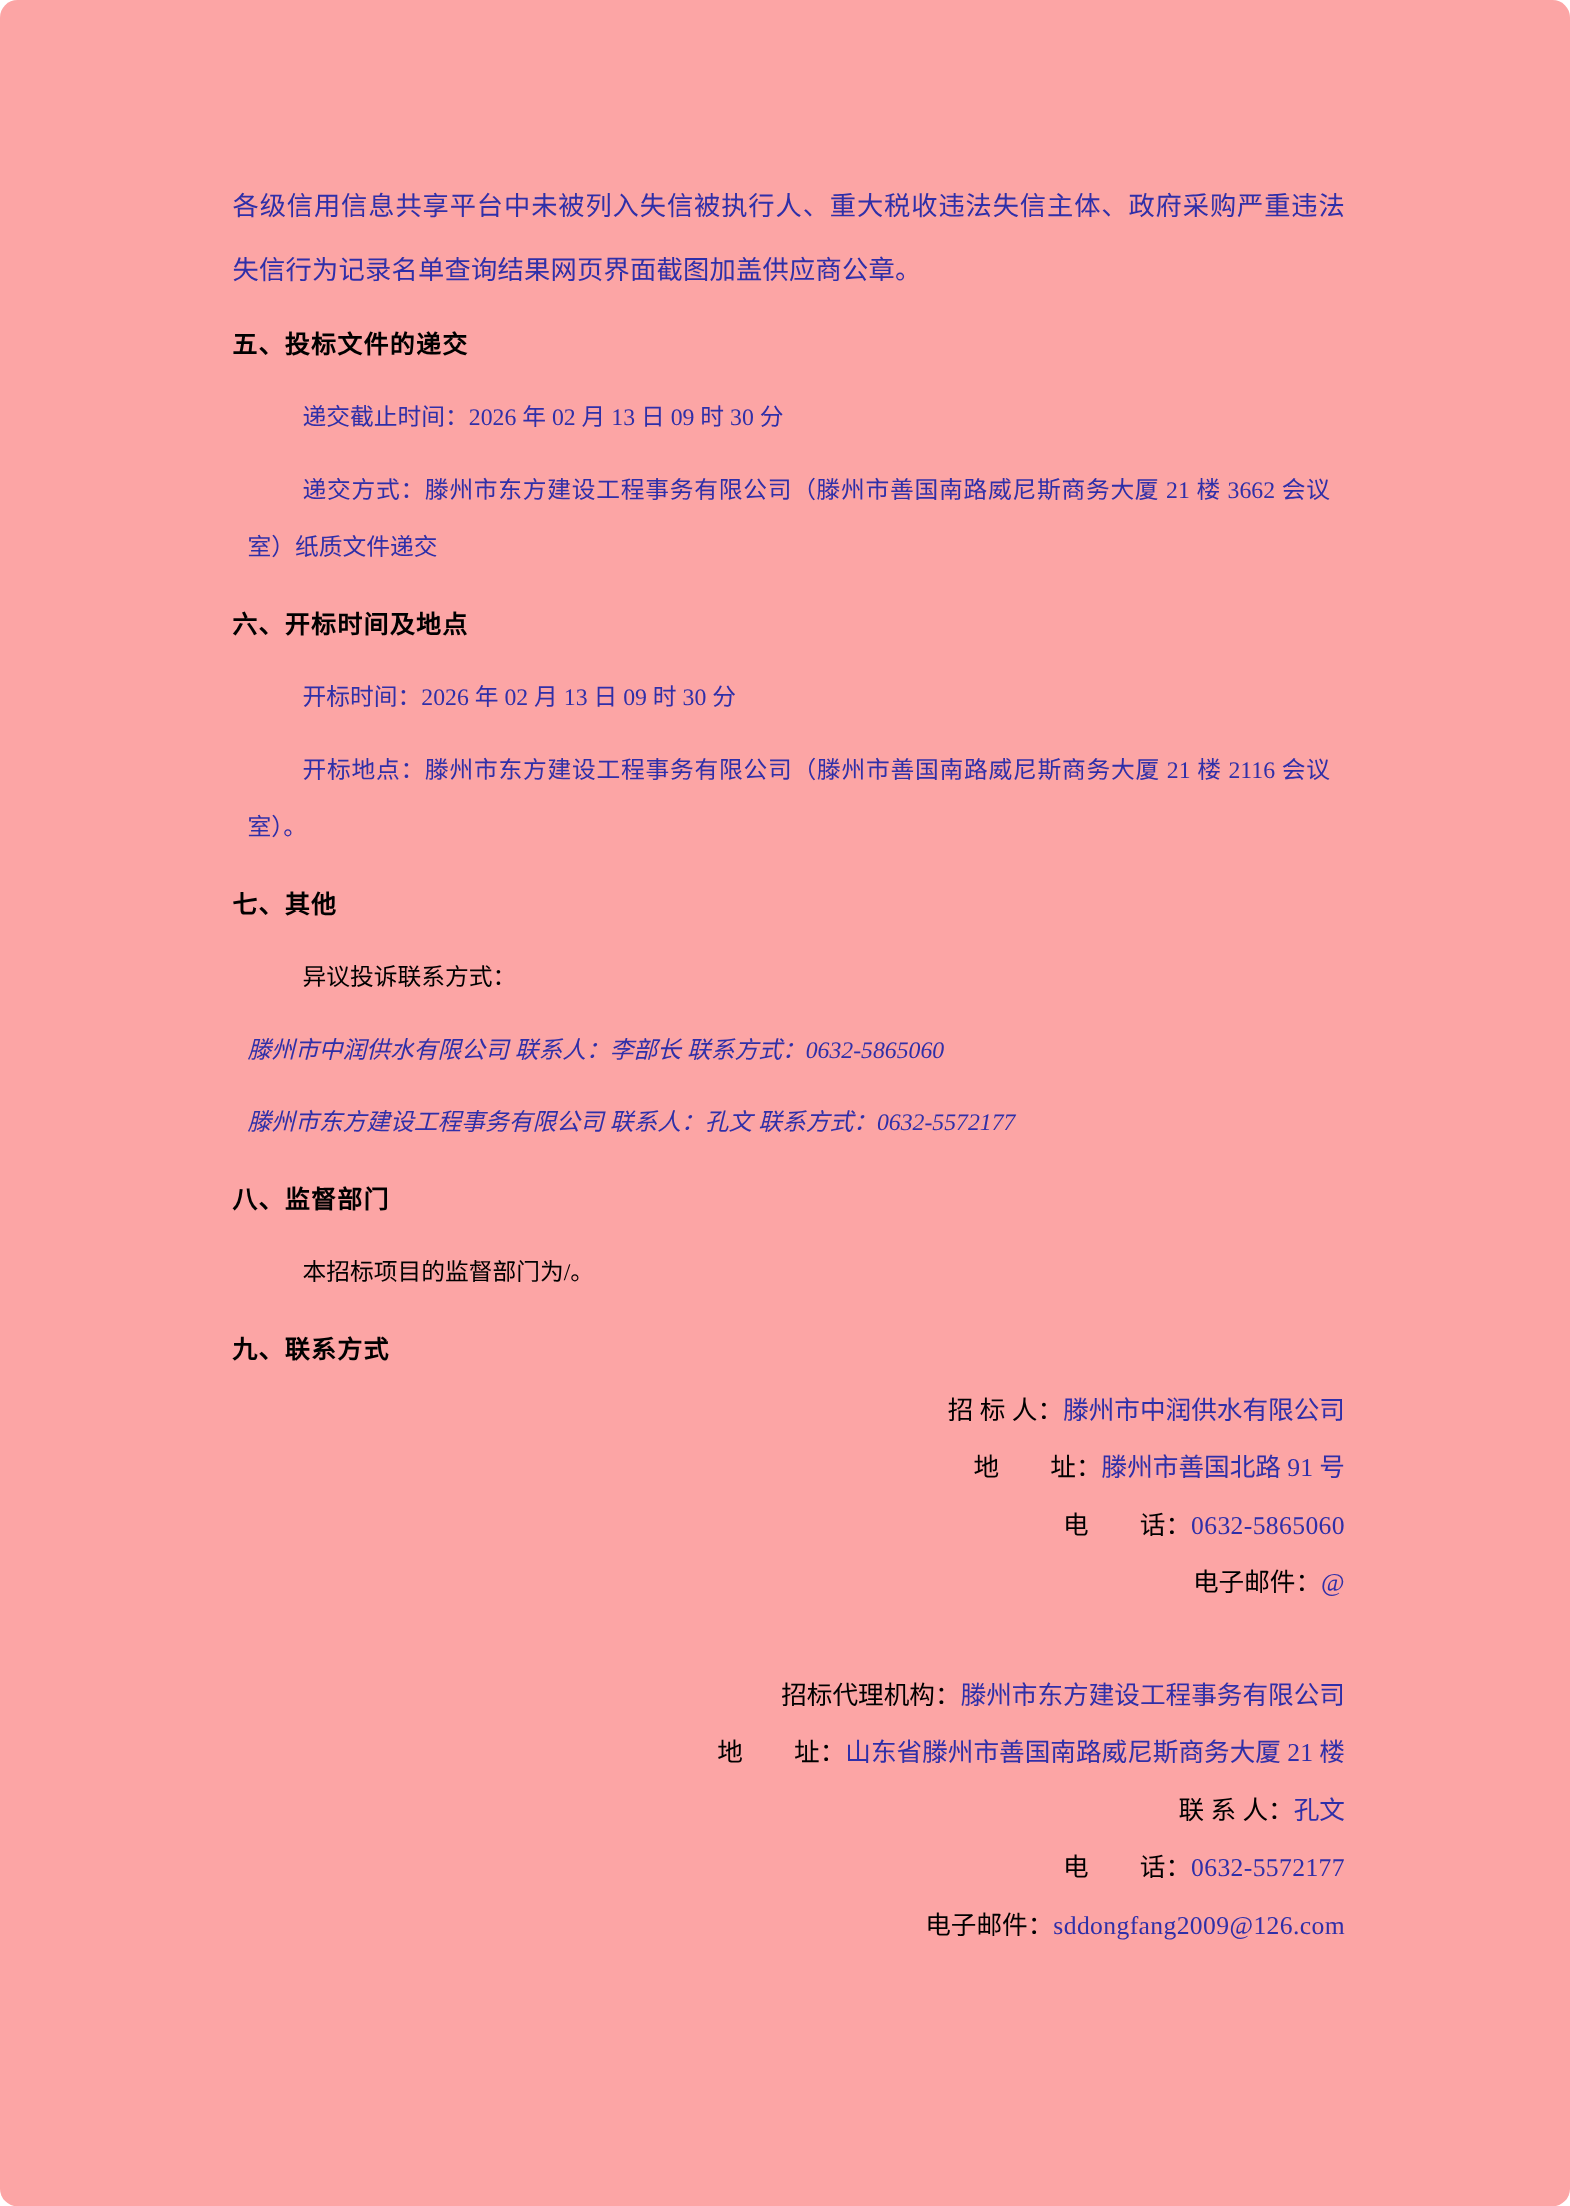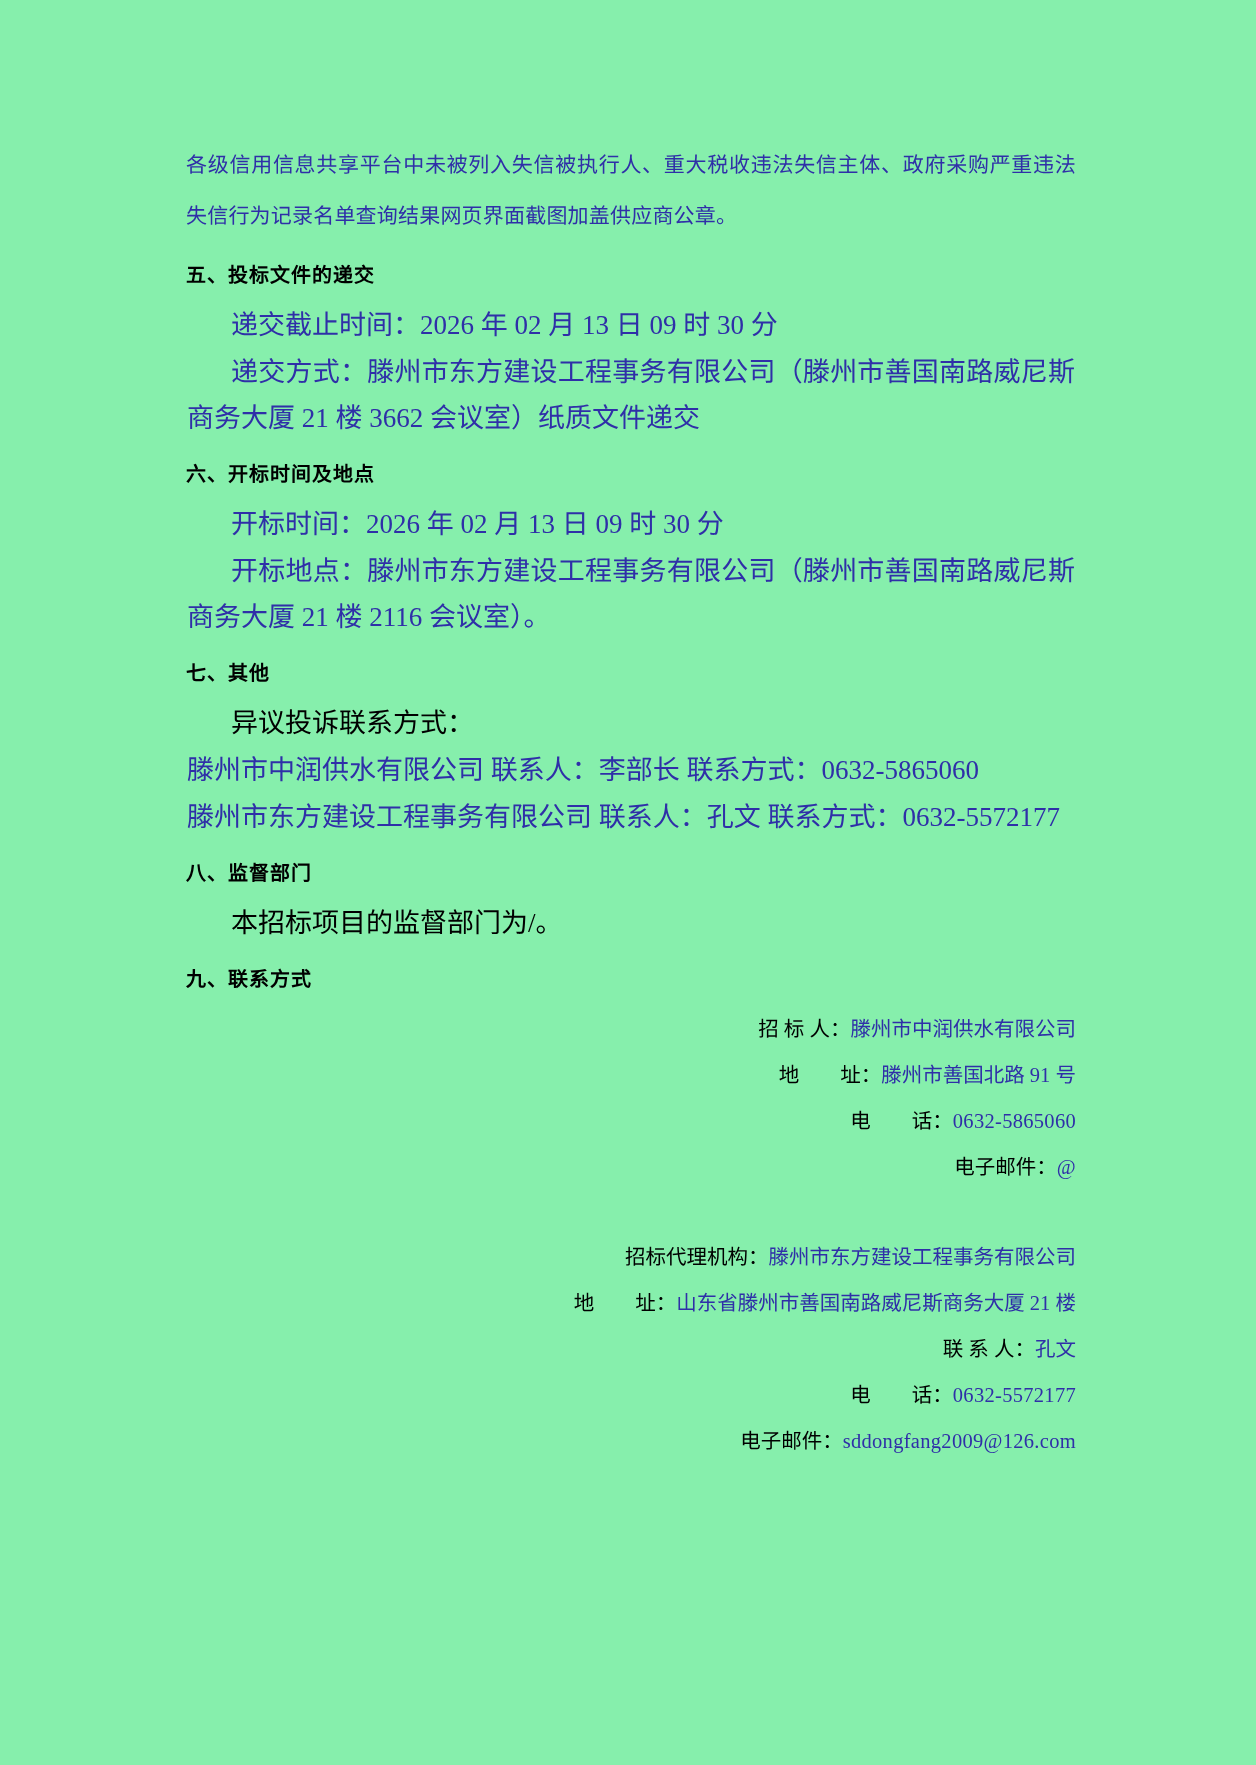--- a/index.html
+++ b/index.html
@@ -5,24 +5,25 @@
   html, body {
     margin: 0;
     padding: 0;
     background: #ffffff;
   }
   .page {
     position: relative;
     width: 1256px;
     height: 1765px;
     margin: 0 auto;
-    background: #86efac;
+    background: #fca5a5;
     font-family: "Liberation Serif", "DejaVu Serif", serif;
     color: #000000;
     overflow: hidden;
+    border-radius: 14px;
   }
   .content {
     position: absolute;
     left: 186px;
     top: 140px;
     width: 890px;
   }
   
   .lead {
     font-size: 21px;
@@ -36,29 +37,29 @@
   h2.heading {
     font-family: "DejaVu Sans", "Liberation Sans", sans-serif;
     font-weight: bold;
     font-size: 20px;
     line-height: 50px;
     color: #000000;
     margin: 8px 0 2px 0;
     letter-spacing: 1px;
   }
   .body-line {
-    font-size: 27px;
+    font-size: 19px;
     line-height: 46px;
     color: #2f2fa8;
-    margin: 1px;
+    margin: 12px;
     text-align: justify;
     text-justify: inter-ideograph;
   }
   .indent1 { text-indent: 44px; }
-  .noindent { text-indent: 0; }
+  .noindent { text-indent: 0; font-style: italic; }
   .black { color: #000000; }
   .mono-ish { font-family: Liberation Serif, serif; letter-spacing: 0.3px; }
   .contact-line {
     font-size: 20.5px;
     line-height: 46px;
     margin: 0;
     color: #000000;
     text-indent: 44px;
     text-align: right;
   }

